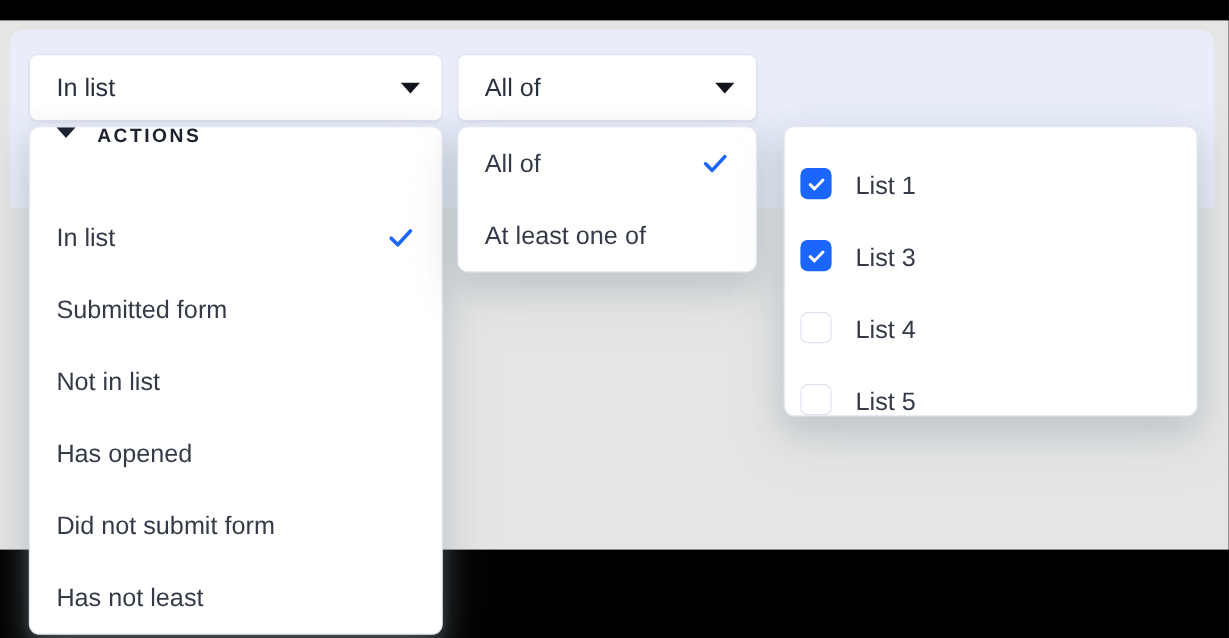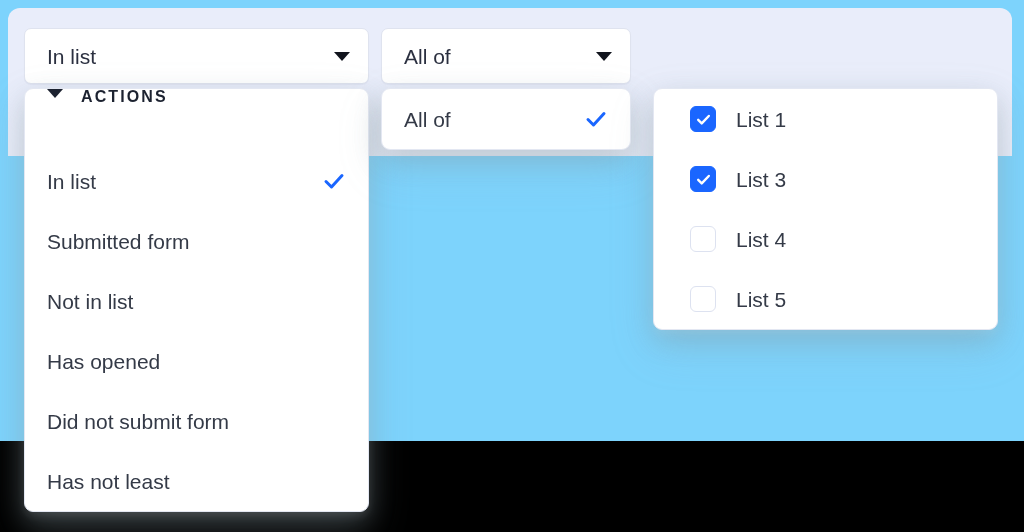--- a/index.html
+++ b/index.html
@@ -9,21 +9,22 @@
     height: 532px;
     overflow: hidden;
     background: #000000;
     font-family: "Liberation Sans", sans-serif;
   }
 
   #stage {
     position: relative;
     width: 1024px;
     height: 441px;
-    background: #7dd3fc;
+    background: #e5e5e5;
+    margin-top: 17px;
   }
 
   
   #band {
     position: absolute;
     left: 8px;
     top: 8px;
     width: 1004px;
     height: 148px;
     background: #e9edfa;
@@ -124,23 +125,23 @@
     font-weight: bold;
     letter-spacing: 2.1px;
     color: #1c2230;
     text-transform: uppercase;
     line-height: 1;
   }
 
   
   .check-option {
     display: flex;
-    align-items: center;
+    align-items: flex-end;
     height: 60px;
-    padding: 0 36px;
+    padding: 0 13px;
     box-sizing: border-box;
     gap: 20px;
     cursor: pointer;
   }
 
   .checkbox {
     width: 26px;
     height: 26px;
     box-sizing: border-box;
     border-radius: 6px;
@@ -231,20 +232,23 @@
 
     <div class="option">
       <span class="option-label">All of</span>
       <span class="check">
         <svg viewBox="0 0 24 24" fill="none" stroke="currentColor" stroke-width="3" stroke-linecap="round" stroke-linejoin="round">
             <path d="M4 12.5l5.5 5.5L20 6.5"></path>
           </svg>
       </span>
     </div>
 
+    <div class="option">
+      <span class="option-label">At least one of</span>
+    </div>
 
   </div>
 
 
   <div class="panel" id="panel-lists">
 
     <div class="check-option">
       <span class="checkbox on">
         <svg viewBox="0 0 24 24" fill="none" stroke="currentColor" stroke-width="3.4" stroke-linecap="round" stroke-linejoin="round">
             <path d="M4.5 12.5l5 5L19.5 7"></path>

